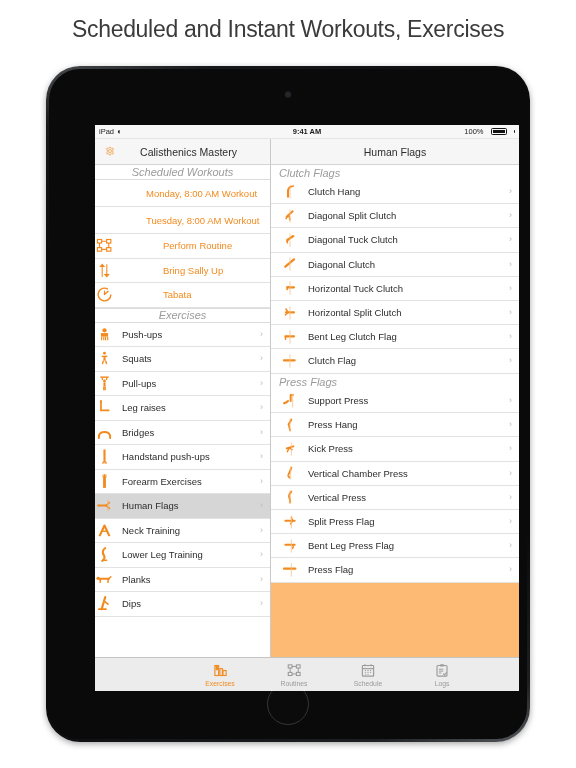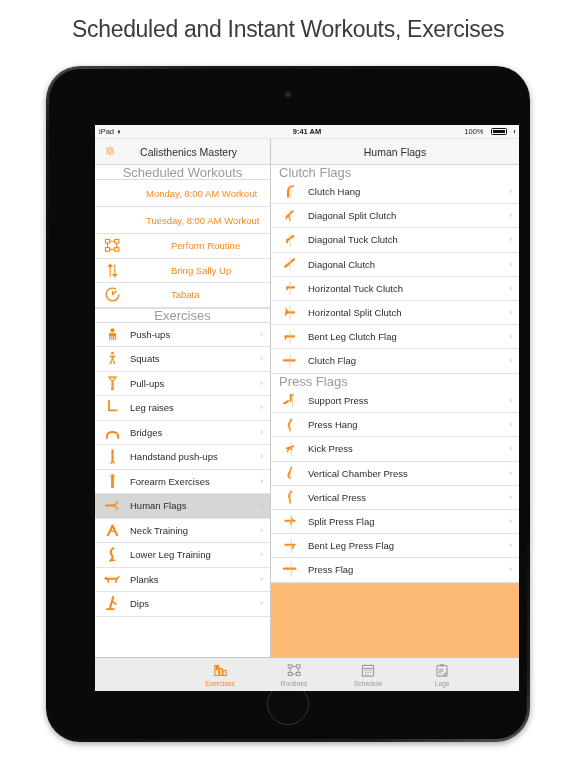--- a/index.html
+++ b/index.html
@@ -107,31 +107,30 @@
   .sidebar-nav-title {
     width: 100%; text-align: center;
     font-size: 10.5px; color: #2d2d2d;
     padding-left: 12px;
   }
   .sidebar-scroll { flex: 1; overflow: hidden; background: #fff; }
 
   .section-head {
     height: 15px;
     display: flex; align-items: center; justify-content: center;
-    font-size: 13px; color: #9b9b9b;
+    font-size: 11px; font-style: italic; color: #9b9b9b;
     background: #fff;
     border-bottom: 0.5px solid #dcdcdc;
   }
   .section-head.top-rule { border-top: 0.5px solid #dcdcdc; }
 
   .row {
     height: 24.5px;
     display: flex; align-items: center;
     border-bottom: 0.5px solid #e2e2e2;
-    padding-left: 8px;
     position: relative;
     background: #fff;
   }
   .row.tall { height: 27px; }
   .row.selected { background: #d6d6d6; }
   .row-icon {
     width: 19px; height: 19px; flex: 0 0 19px;
     margin-right: 8px;
     display: flex; align-items: center; justify-content: center;
   }

